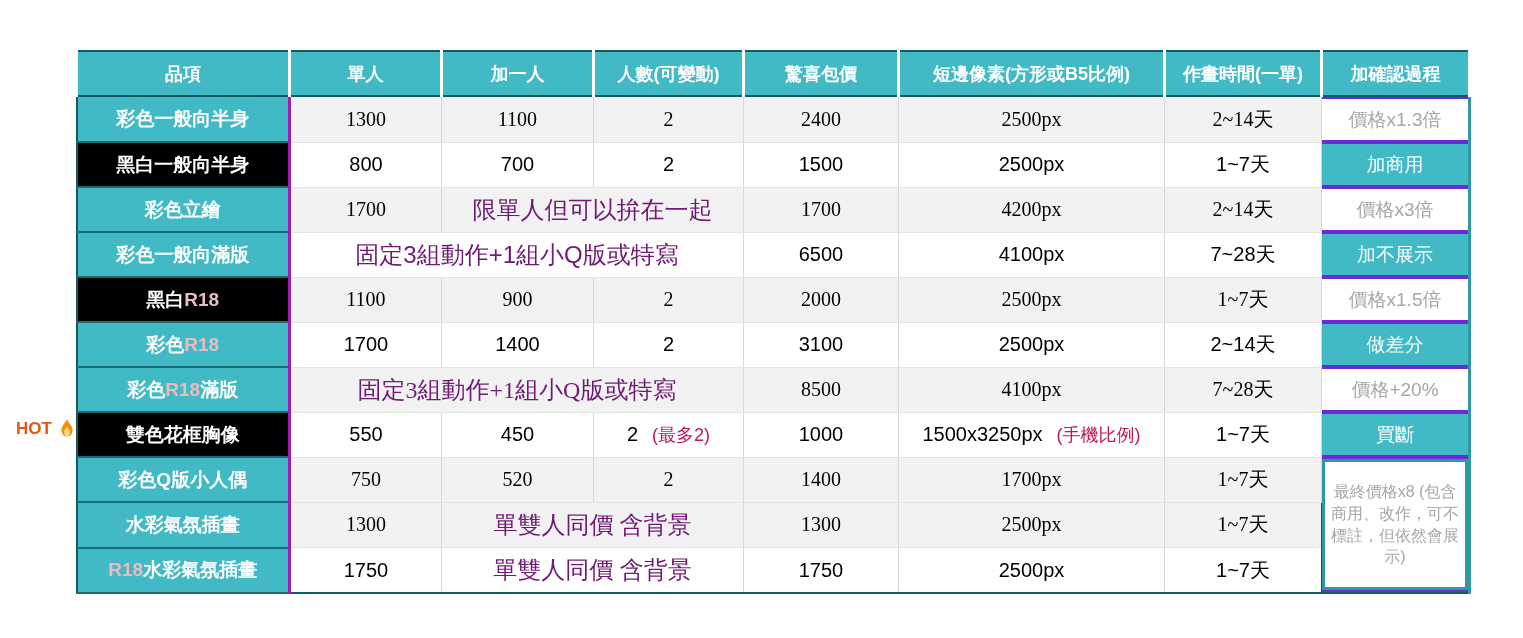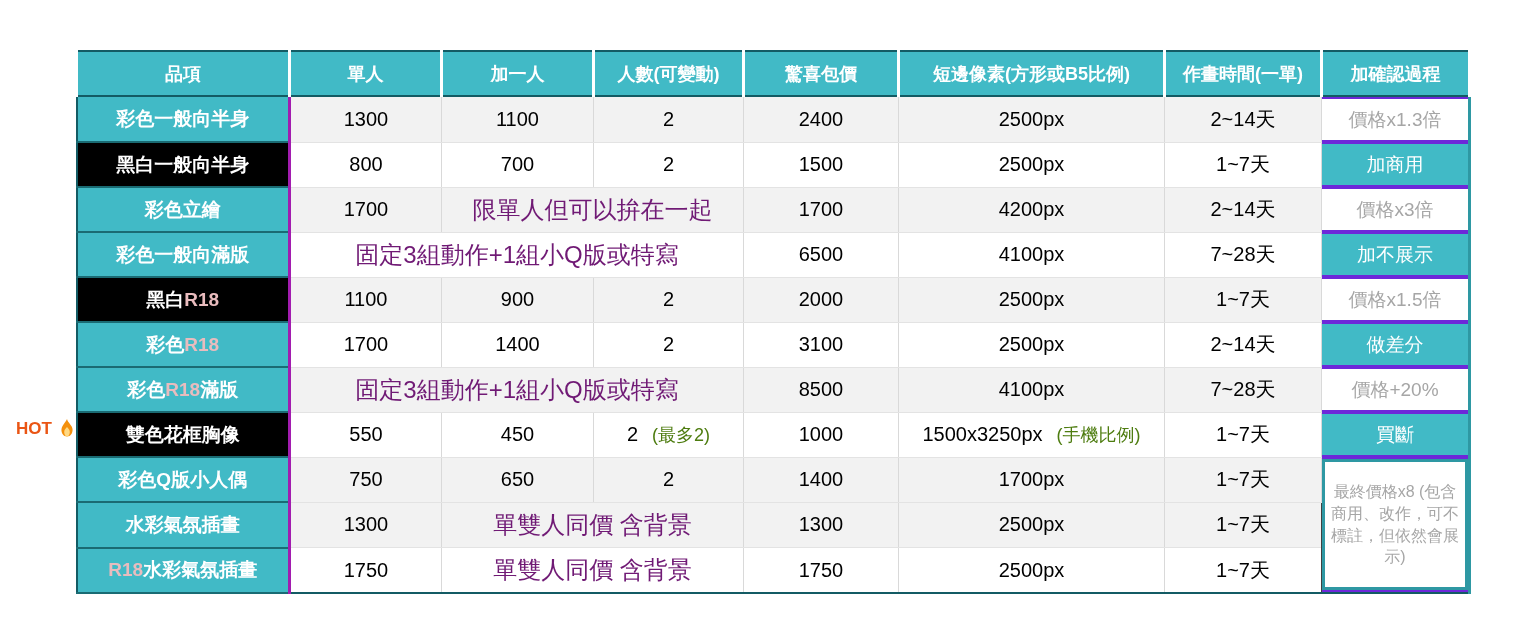--- a/index.html
+++ b/index.html
@@ -31,24 +31,24 @@
   }
   td.item.light { background:#41bac6; }
   td.item.dark  { background:#000000; }
   td.item .accent { color:#e9bcbe; }
 
   td.d {
     font-size:20px; color:#000000;
     border-left:1px solid #d9d9d9; border-right:1px solid #d9d9d9;
     border-top:1px solid #e3e3e3; border-bottom:1px solid #e3e3e3;
   }
-  tr.rg td.d { background:#f2f2f2; }
+  tr.rg td.d { background:#f2f2f2;font-family:Liberation Serif, serif; }
   tr.rw td.d { background:#ffffff; }
   td.d.note { color:#701a75; font-size:24px; }
-  td.d .sub { color:#4d7c0f; font-size:18px; margin-left:14px; }
+  td.d .sub { color:#be185d; font-size:18px; margin-left:14px; }
 
   td.cf {
     padding:2px 0; background:#6d28d9;
     border-left:1px solid #404040;
     border-right:3px solid #2e98a3;
     margin-top:12px;
   }
   td.cf .fill {
     height:41px; display:flex; align-items:center; justify-content:center;
   }
@@ -200,21 +200,21 @@
         <td class="d"><span>1500x3250px</span><span class="sub">(手機比例)</span></td>
         <td class="d">1~7天</td>
         <td class="cf">
             <div class="fill teal">買斷</div>
           </td>
       </tr>
 
       <tr class="rg">
         <td class="item light">彩色Q版小人偶</td>
         <td class="d">750</td>
-        <td class="d">650</td>
+        <td class="d">520</td>
         <td class="d">2</td>
         <td class="d">1400</td>
         <td class="d">1700px</td>
         <td class="d">1~7天</td>
         <td class="cf" rowspan="3">
             <div class="fill merged">最終價格x8 (包含商用、改作，可不標註，但依然會展示)</div>
           </td>
       </tr>
 
       <tr class="rg">

